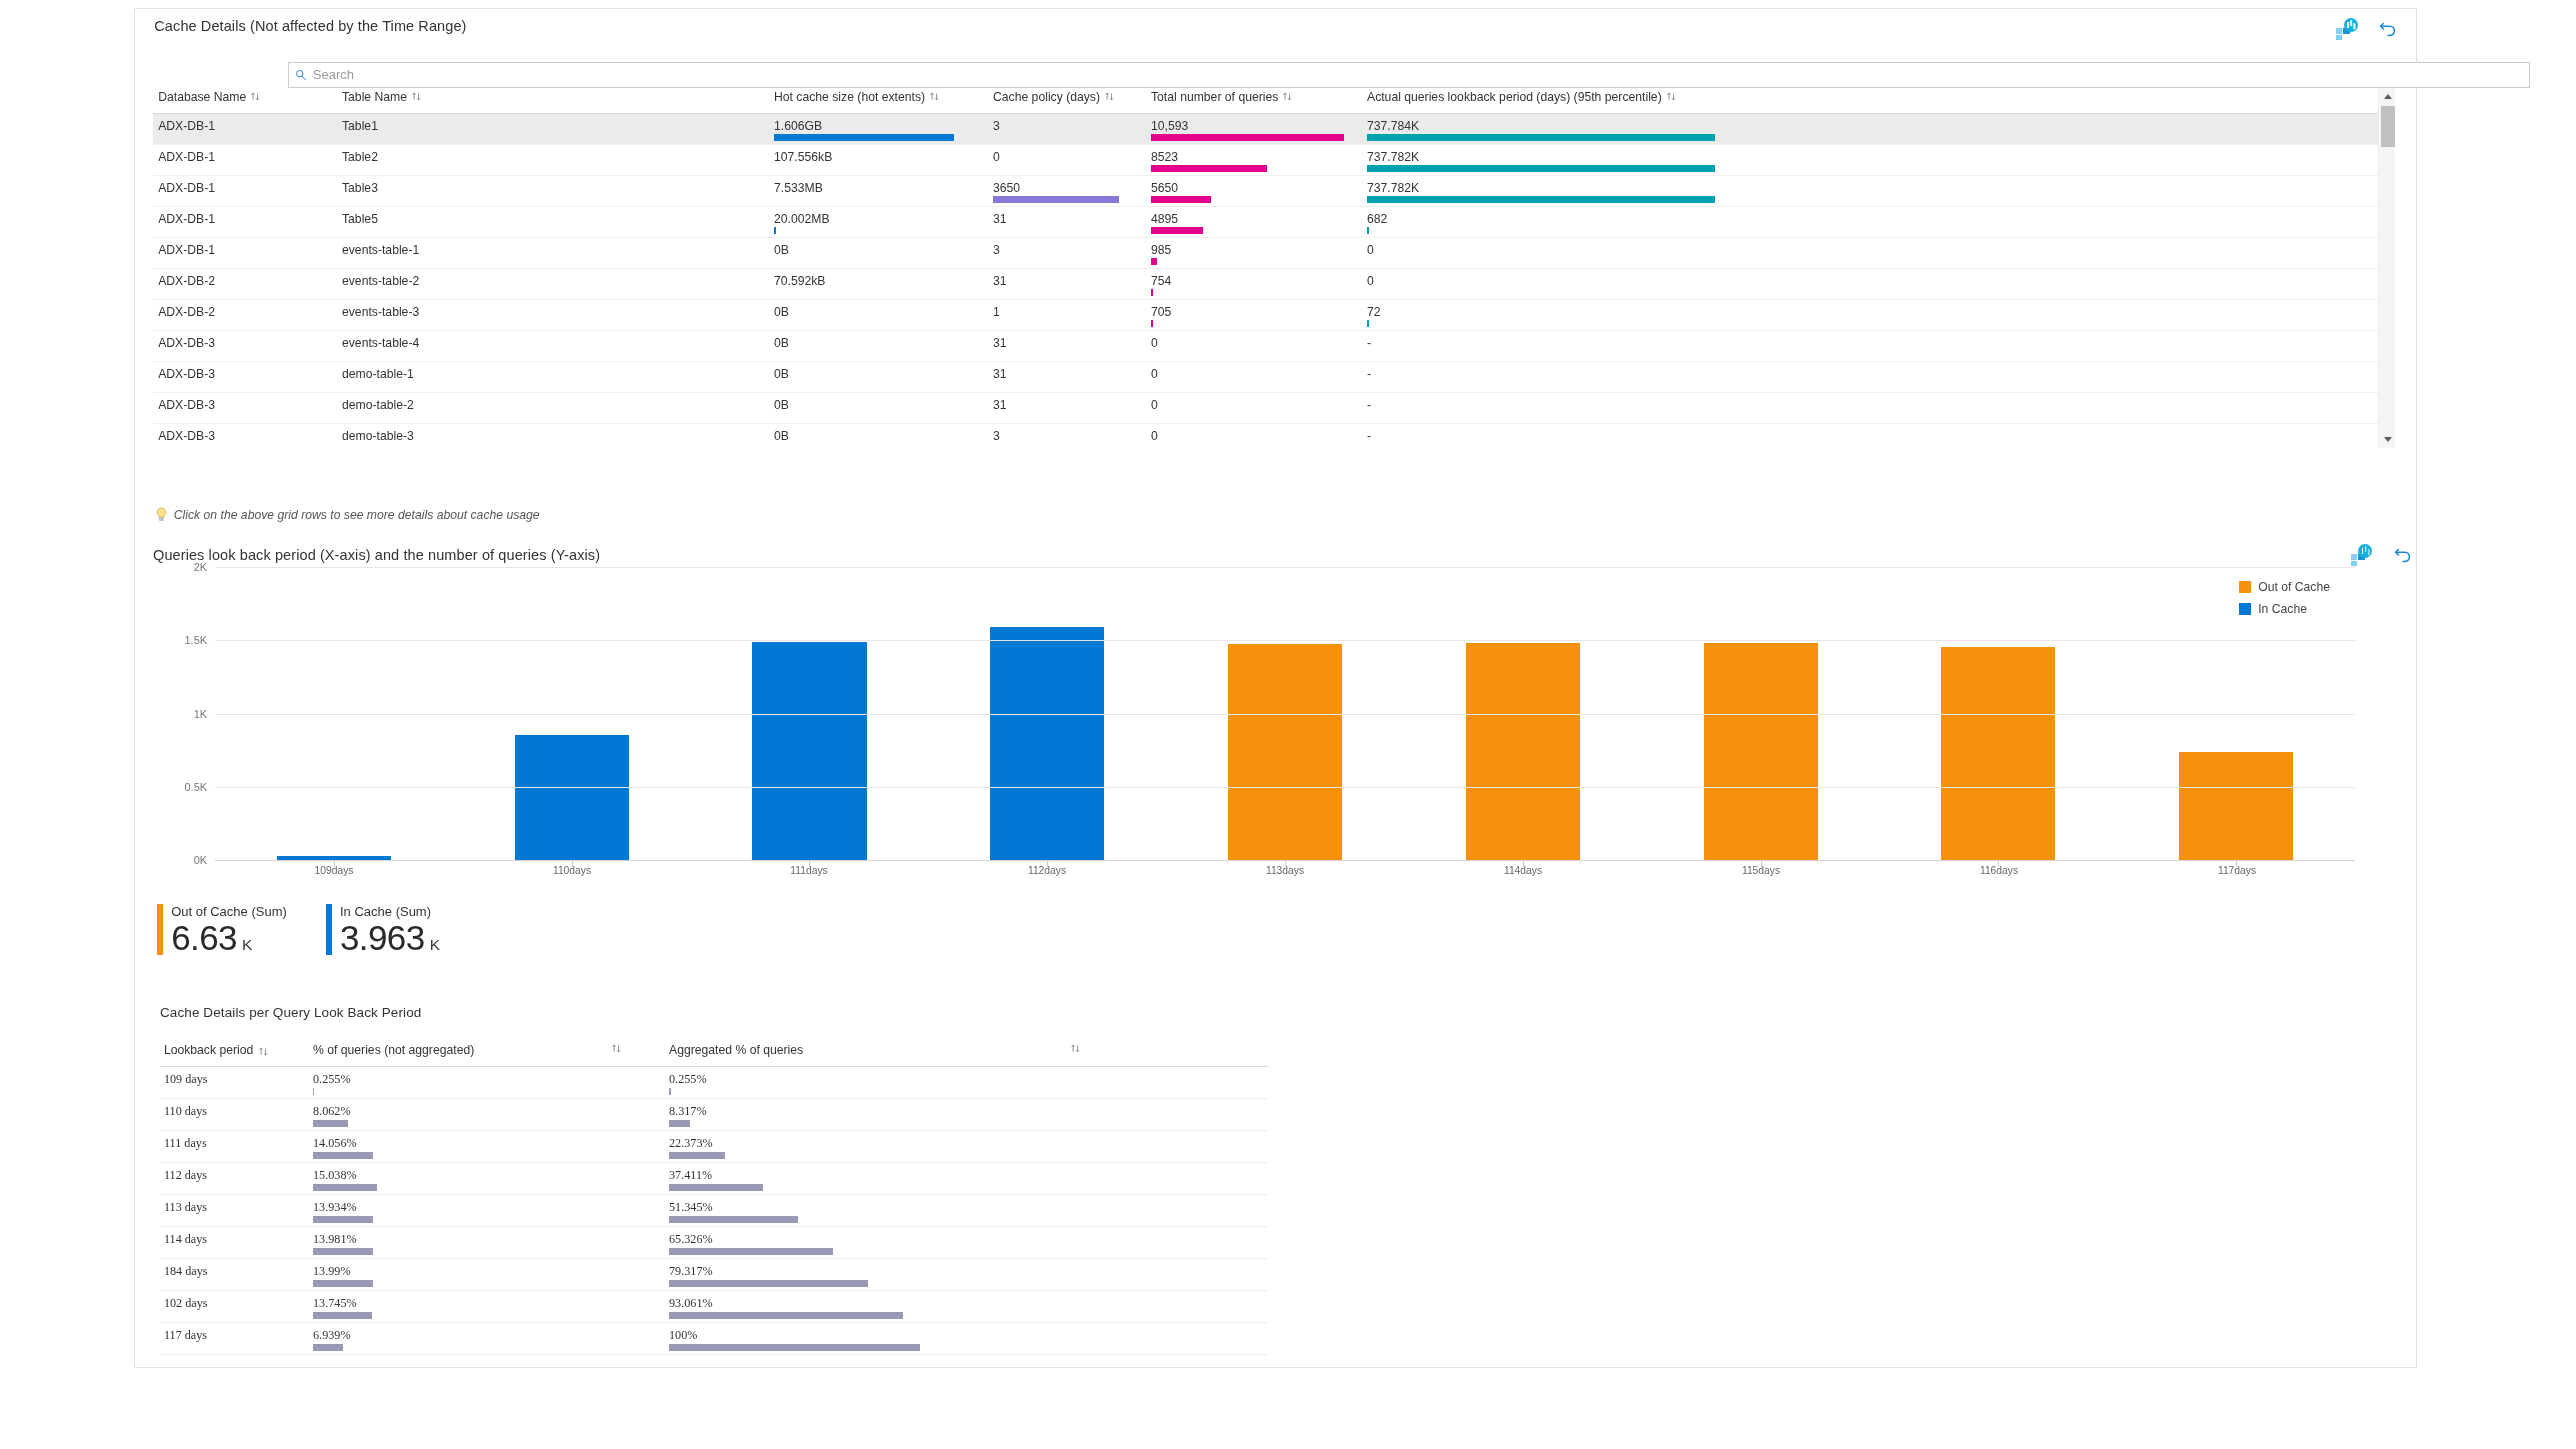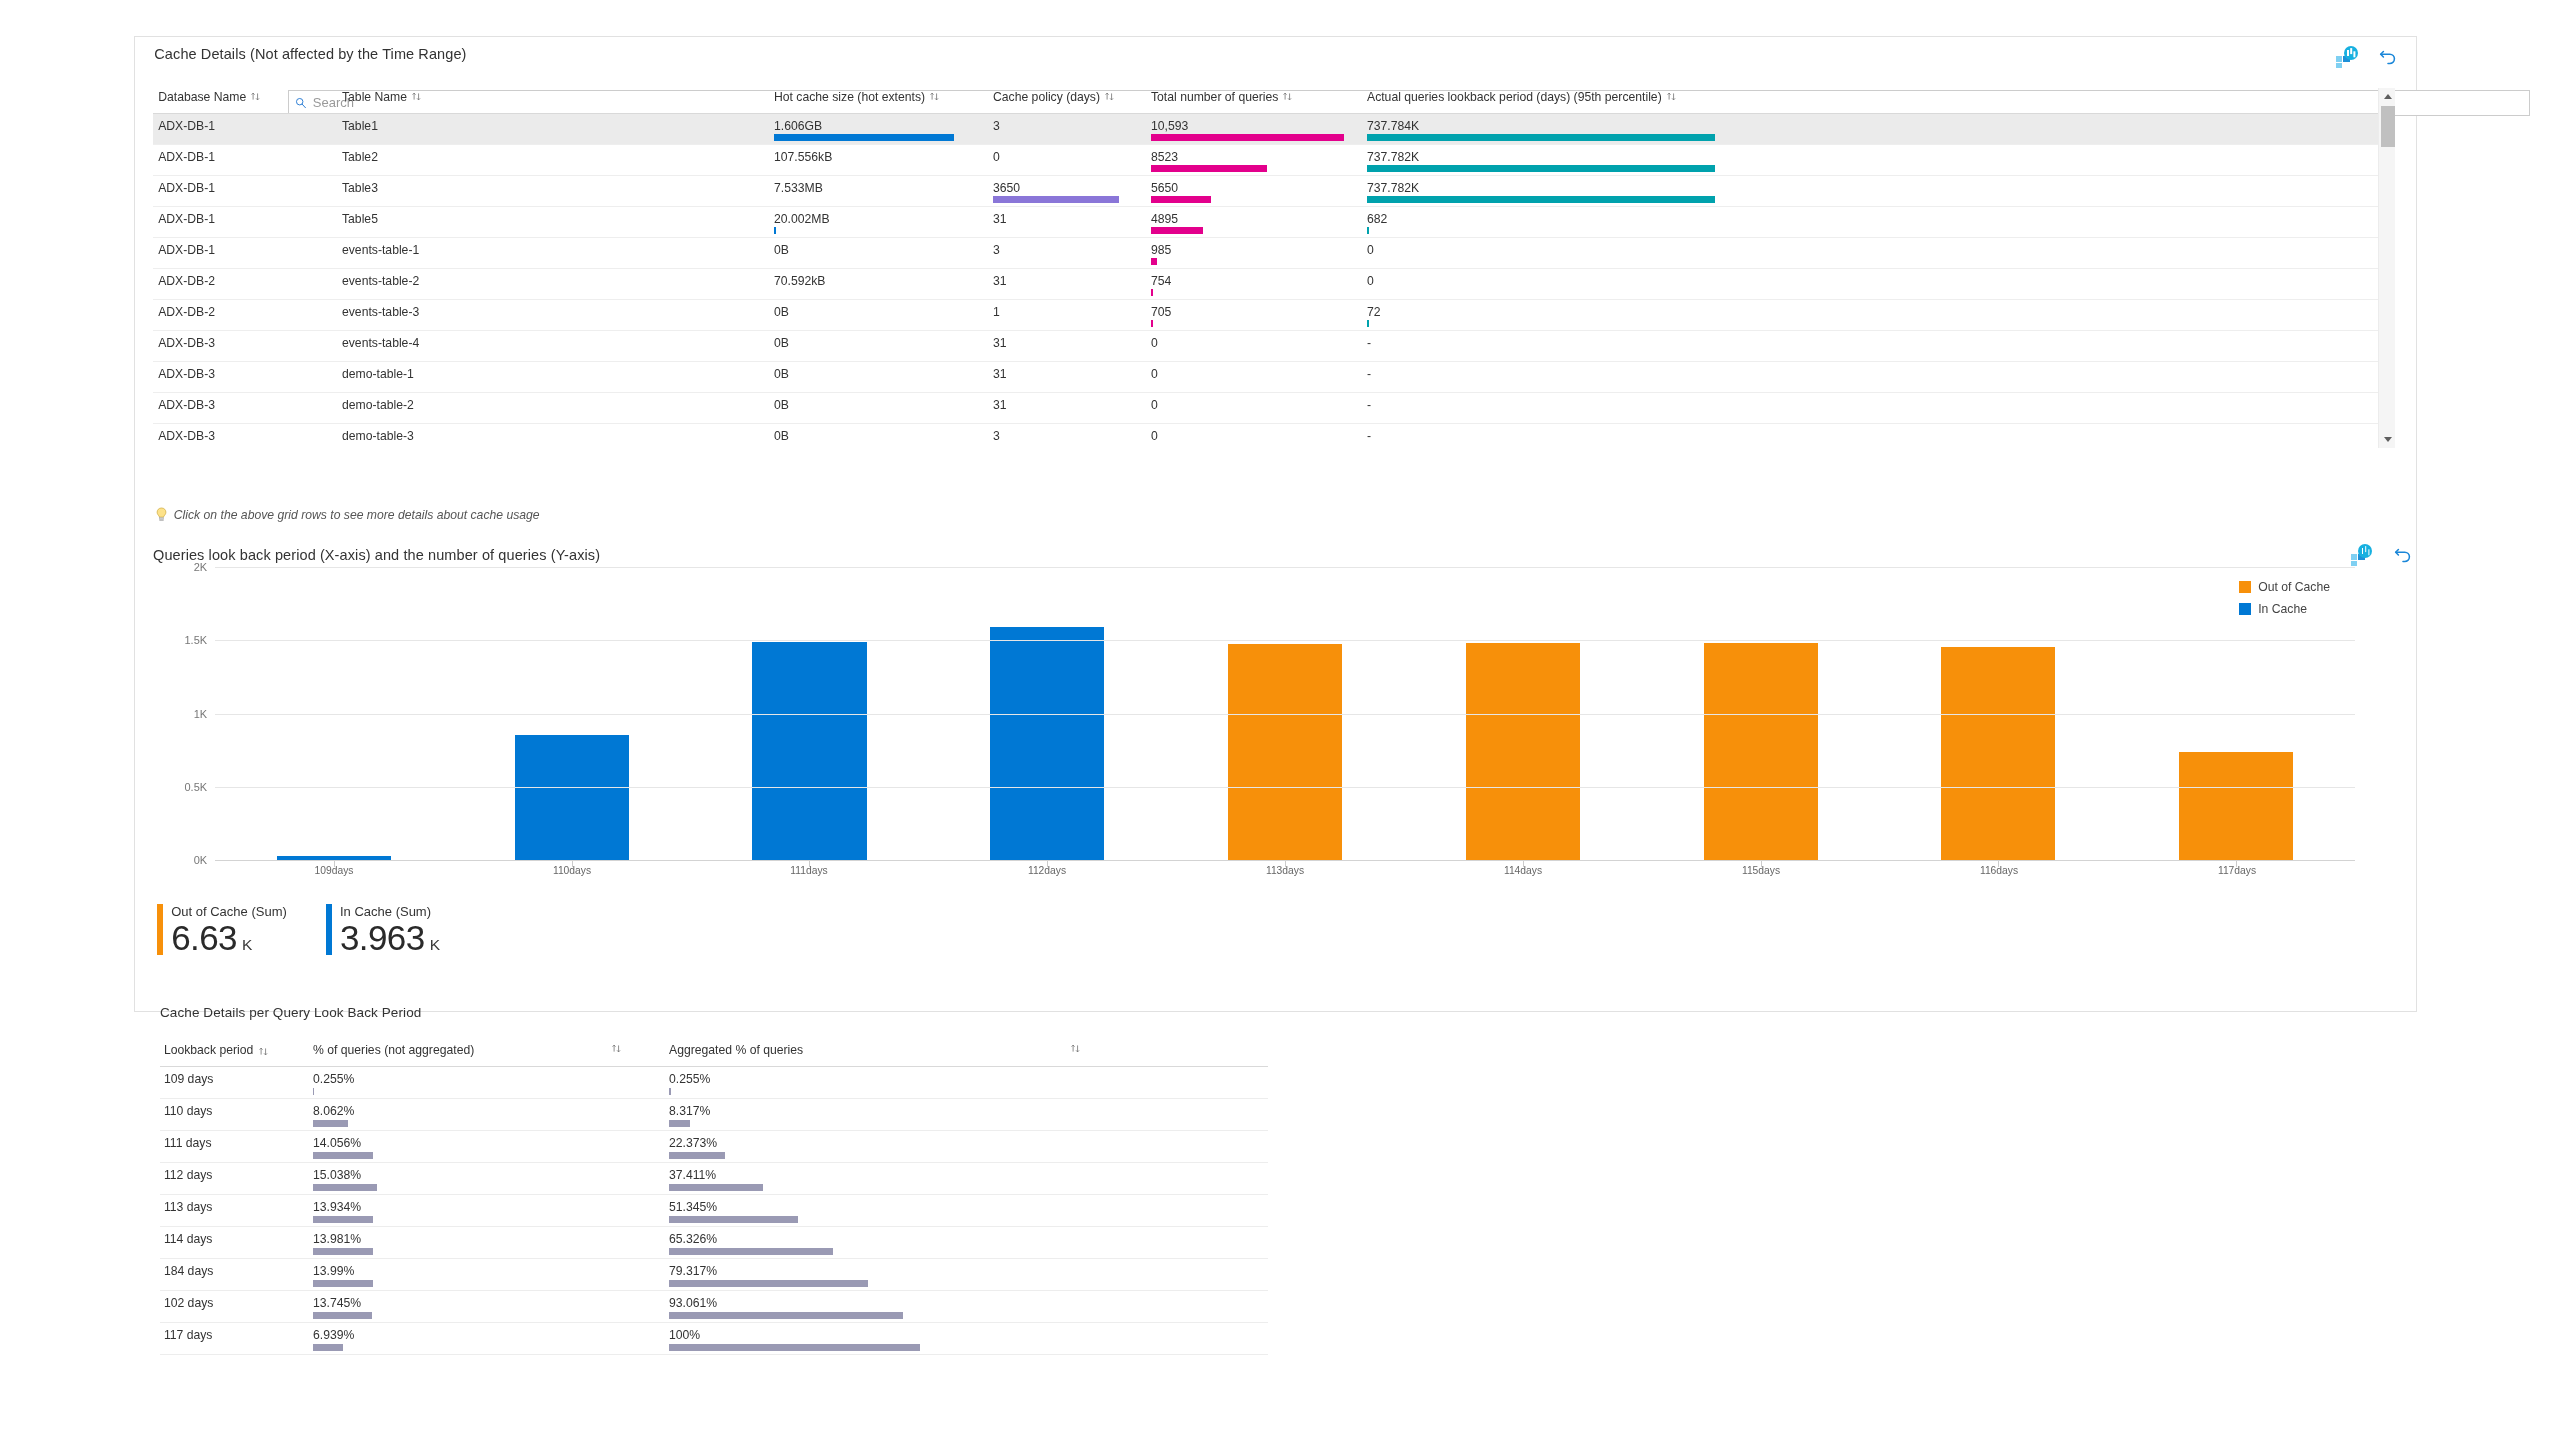--- a/index.html
+++ b/index.html
@@ -11,24 +11,23 @@
     overflow: hidden;
   }
   .page {
     position: relative;
     width: 2576px; height: 1449px;
     background: #ffffff;
   }
   .panel {
     position: absolute;
     left: 134px; top: 7.7px;
-    width: 2283px; height: 976px;
+    width: 2283px; height: 1360px;
     border: 0.6px solid #e1e1e1;
     background: #ffffff;
-    margin-top: 28px;
   }
 
   
   .icon-row { position: absolute; display: flex; gap: 19.3px; align-items: center; }
   .pin-icon { width: 22px; height: 22px; position: relative; display: inline-block; }
   .pin-icon .sq { position: absolute; background: #48b0e8; }
   .pin-icon .s1 { left: 0; top: 10.3px; width: 5.8px; height: 5.8px; background:#7fd0f2;}
   .pin-icon .s2 { left: 7px; top: 10.3px; width: 7px; height: 5.8px; background:#1e90d8;}
   .pin-icon .s3 { left: 0px; top: 17.4px; width: 5.8px; height: 4.5px; background:#7fd0f2;}
   .pin-icon .circ { position:absolute; left: 7.7px; top: 0; width: 14px; height: 14px;
@@ -159,21 +158,21 @@
 
   
   .grid2 { position: absolute; left: 160px; top: 1040px; width: 1108px; }
   .g2-head {
     position: relative; height: 27px; border-bottom: 0.6px solid #d9d9d9;
   }
   .g2-head .hc {
     position: absolute; top: 2.6px; font-size: 12.2px; color: #333333;
     display: flex; align-items: flex-end; gap: 4.5px; white-space: nowrap;
   }
-  .g2-row { position: relative; height: 32px; border-bottom: 0.6px solid #ededed; }
+  .g2-row { position: relative; height: 32px; border-bottom: 0.6px solid #ededed; font-family: Liberation Serif, serif; }
   .g2-cell { position: absolute; top: 5.2px; font-size: 12.2px; color: #333333; white-space: nowrap; }
   .p0 { left: 3.9px; }
   .p1 { left: 153px; }
   .p2 { left: 509px; }
   .h0 { left: 3.9px; }
   .h1 { left: 153px; }
   .h2s { left: 451px; }
   .h2 { left: 509px; }
   .h3s { left: 910px; }
 </style>

